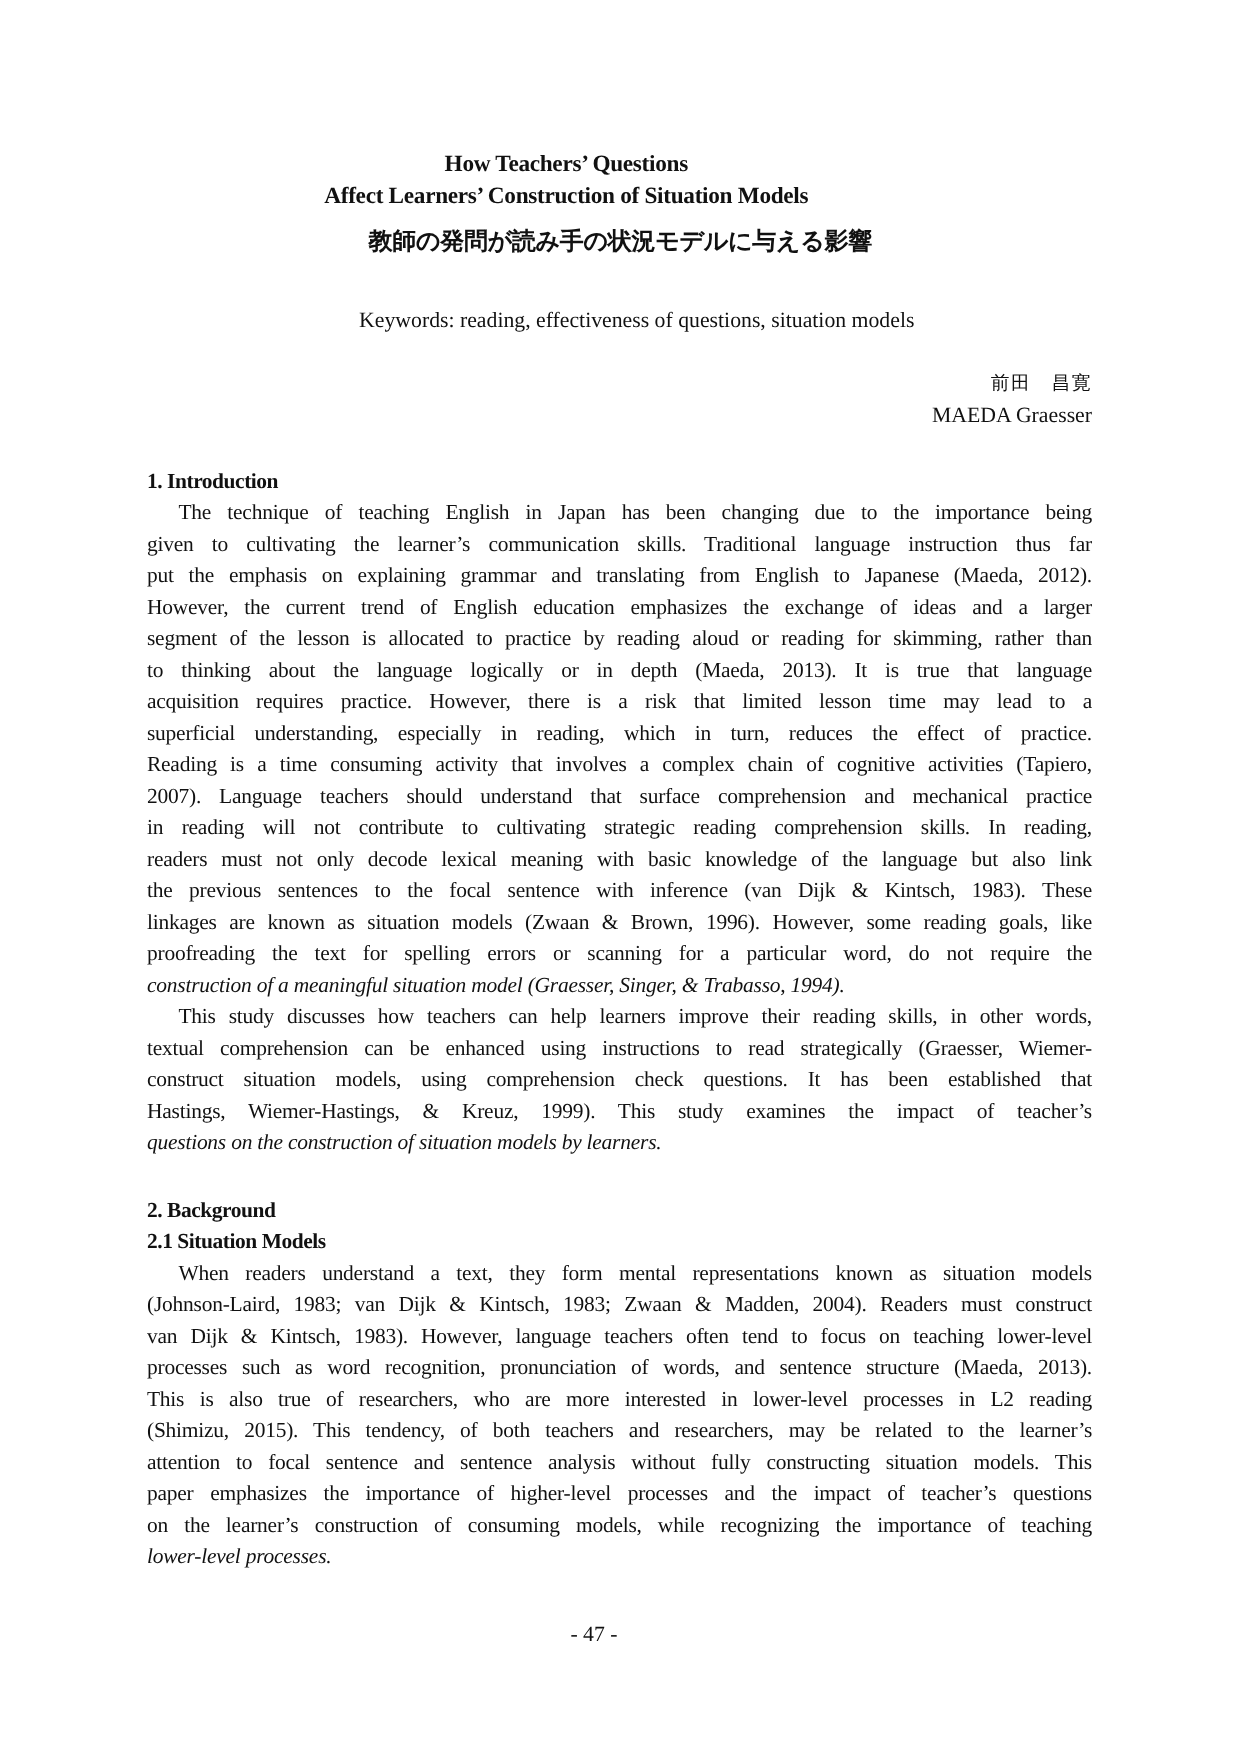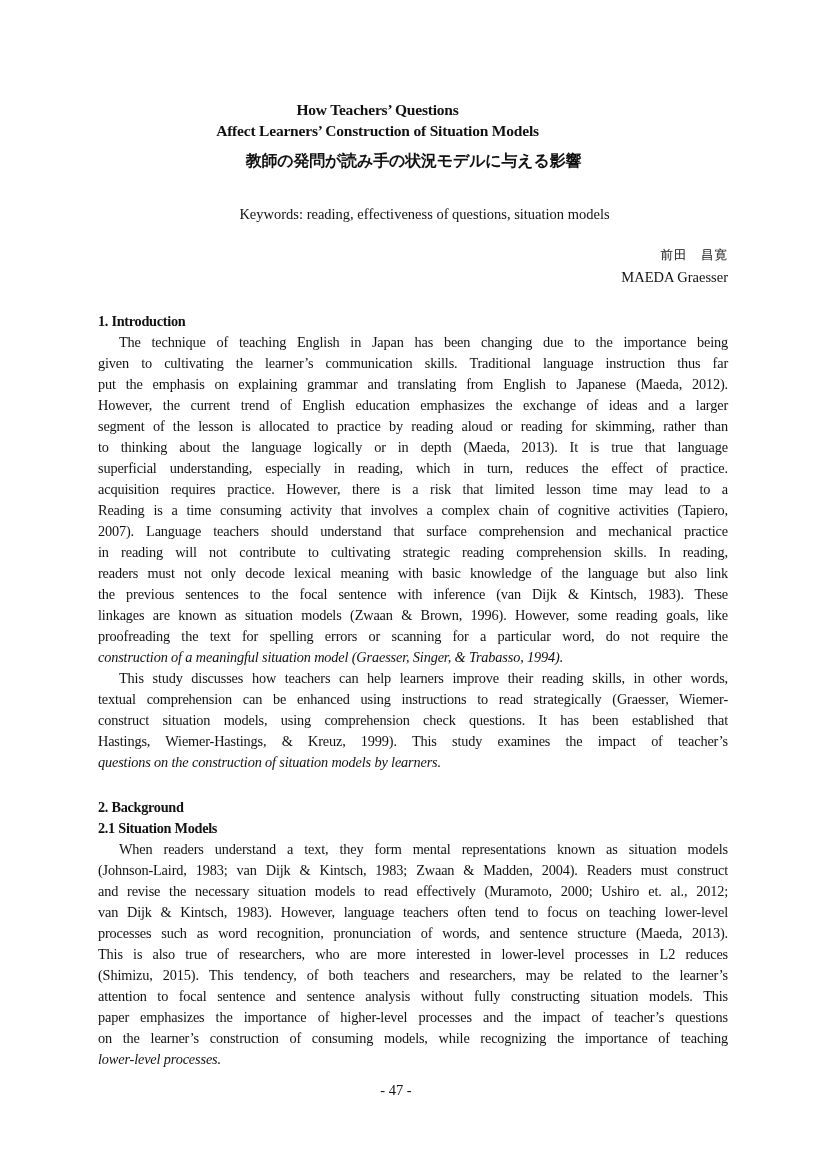--- a/index.html
+++ b/index.html
@@ -34,22 +34,22 @@
 
 <div class="body" style="top:311px;">
   <div class="heading">1. Introduction</div>
   <div>
       <div class="line indent">The technique of teaching English in Japan has been changing due to the importance being</div>
       <div class="line">given to cultivating the learner’s communication skills. Traditional language instruction thus far</div>
       <div class="line">put the emphasis on explaining grammar and translating from English to Japanese (Maeda, 2012).</div>
       <div class="line">However, the current trend of English education emphasizes the exchange of ideas and a larger</div>
       <div class="line">segment of the lesson is allocated to practice by reading aloud or reading for skimming, rather than</div>
       <div class="line">to thinking about the language logically or in depth (Maeda, 2013). It is true that language</div>
+      <div class="line">acquisition requires practice. However, there is a risk that limited lesson time may lead to a</div>
       <div class="line">superficial understanding, especially in reading, which in turn, reduces the effect of practice.</div>
-      <div class="line">acquisition requires practice. However, there is a risk that limited lesson time may lead to a</div>
       <div class="line">Reading is a time consuming activity that involves a complex chain of cognitive activities (Tapiero,</div>
       <div class="line">2007). Language teachers should understand that surface comprehension and mechanical practice</div>
       <div class="line">in reading will not contribute to cultivating strategic reading comprehension skills. In reading,</div>
       <div class="line">readers must not only decode lexical meaning with basic knowledge of the language but also link</div>
       <div class="line">the previous sentences to the focal sentence with inference (van Dijk &amp; Kintsch, 1983). These</div>
       <div class="line">linkages are known as situation models (Zwaan &amp; Brown, 1996). However, some reading goals, like</div>
       <div class="line">proofreading the text for spelling errors or scanning for a particular word, do not require the</div>
       <div class="line last">construction of a meaningful situation model (Graesser, Singer, &amp; Trabasso, 1994).</div>
     </div>
   <div>
@@ -60,24 +60,23 @@
       <div class="line last">questions on the construction of situation models by learners.</div>
     </div>
 </div>
 
 <div class="body" style="top:797px;">
   <div class="heading">2. Background</div>
   <div class="heading">2.1 Situation Models</div>
   <div>
       <div class="line indent">When readers understand a text, they form mental representations known as situation models</div>
       <div class="line">(Johnson-Laird, 1983; van Dijk &amp; Kintsch, 1983; Zwaan &amp; Madden, 2004). Readers must construct</div>
-      <div class="line">and revise the necessary situation models to read effectively (Muramoto, 2000; Ushiro et. al., 2012;</div>
       <div class="line">van Dijk &amp; Kintsch, 1983). However, language teachers often tend to focus on teaching lower-level</div>
       <div class="line">processes such as word recognition, pronunciation of words, and sentence structure (Maeda, 2013).</div>
-      <div class="line">This is also true of researchers, who are more interested in lower-level processes in L2 reduces</div>
+      <div class="line">This is also true of researchers, who are more interested in lower-level processes in L2 reading</div>
       <div class="line">(Shimizu, 2015). This tendency, of both teachers and researchers, may be related to the learner’s</div>
       <div class="line">attention to focal sentence and sentence analysis without fully constructing situation models. This</div>
       <div class="line">paper emphasizes the importance of higher-level processes and the impact of teacher’s questions</div>
       <div class="line">on the learner’s construction of consuming models, while recognizing the importance of teaching</div>
       <div class="line last">lower-level processes.</div>
     </div>
 </div>
 
 <div id="page-num">- 47 -</div>
 

